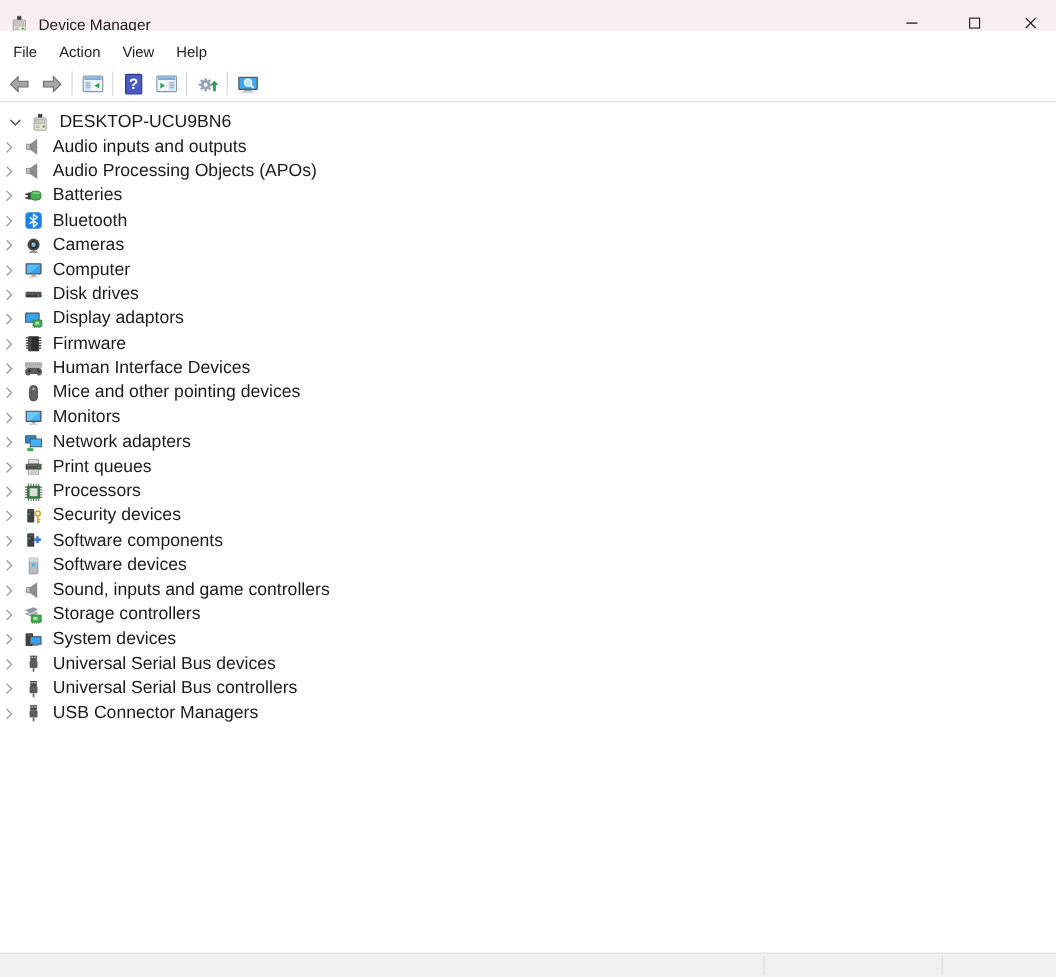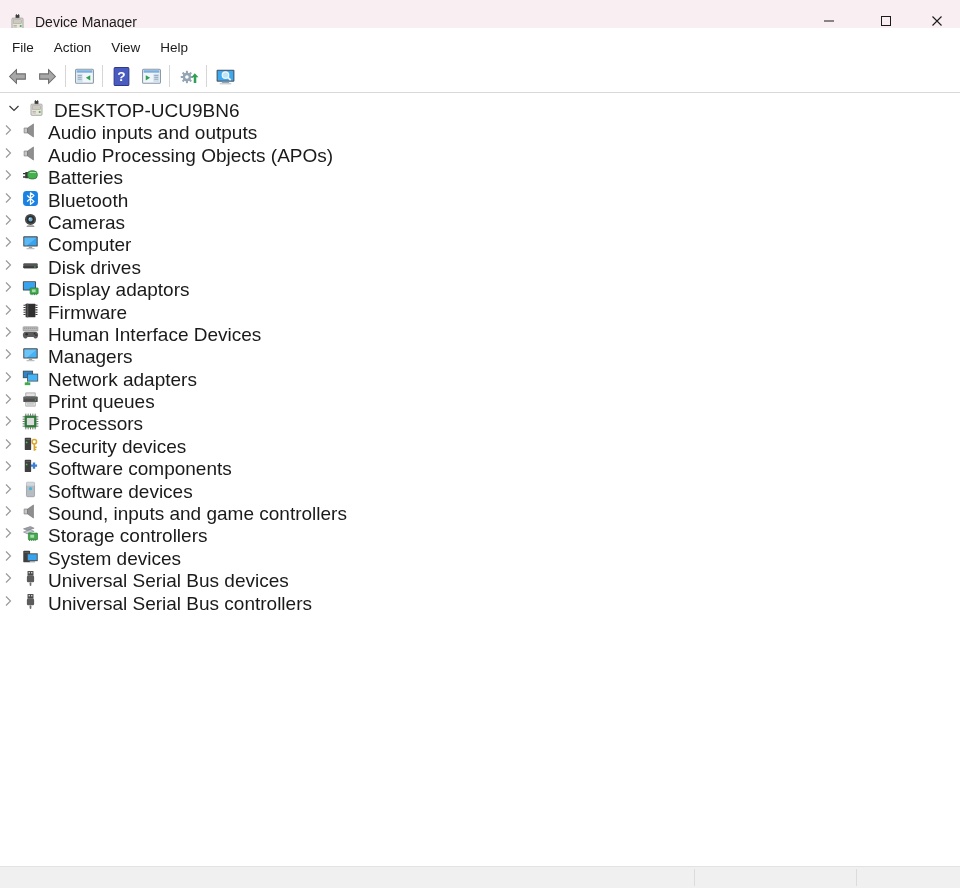--- a/index.html
+++ b/index.html
@@ -29,21 +29,21 @@
     display:flex;align-items:center;padding-left:2px;border-bottom:1px solid #d9d9d9;
   }
   .tool-btn{width:30px;height:27px;display:flex;align-items:center;justify-content:center;background:transparent;border:none;padding:0;}
   .tool-sep{width:1px;height:22px;background:#d6d6d6;margin:0 3px;}
   .tool-icon{display:flex;align-items:center;justify-content:center;}
   
   .tree{
     position:absolute;top:93px;left:0;right:0;bottom:22px;background:#ffffff;
     padding-top:7px;overflow:hidden;
   }
-  .tree-row{height:22.4px;display:flex;align-items:flex-start;font-size:19px;white-space:nowrap;}
+  .tree-row{height:22.4px;display:flex;align-items:center;font-size:16px;white-space:nowrap;}
   .tree-row.root{padding-left:6px;}
   .tree-row.child{}
   .chevron{width:16px;height:16px;margin-right:5px;display:flex;align-items:center;justify-content:center;flex:0 0 auto;}
   .node-icon{width:18px;height:17px;margin-right:9px;display:flex;align-items:center;justify-content:center;flex:0 0 auto;}
   .node-label{color:#1a1a1a;}
   
   .statusbar{
     position:absolute;left:0;right:0;bottom:0;height:21px;background:#f0f0f0;
     border-top:1px solid #e2e2e2;
   }
@@ -353,28 +353,43 @@
       <span class="node-label">Human Interface Devices</span>
     </div>
     <div class="tree-row child">
       <span class="chevron">
         <svg viewBox="0 0 16 16" width="16" height="16">
           <path fill="none" stroke="#9a9a9a" stroke-width="1.2" d="M6 3.5 10.5 8 6 12.5"></path>
         </svg>
       </span>
       <span class="node-icon">
         <svg viewBox="0 0 16 16" width="17" height="17">
+          <rect x="4.6" y="1.4" width="6.8" height="13.2" rx="3.4" fill="#636363" stroke="#3f3f3f" stroke-width="0.7"></rect>
+          <path d="M8 2v4.6" stroke="#3f3f3f" stroke-width="0.7"></path>
+          <rect x="7.3" y="3" width="1.4" height="2.6" rx="0.7" fill="#cfcfcf"></rect>
+        </svg>
+      </span>
+      <span class="node-label">Mice and other pointing devices</span>
+    </div>
+    <div class="tree-row child">
+      <span class="chevron">
+        <svg viewBox="0 0 16 16" width="16" height="16">
+          <path fill="none" stroke="#9a9a9a" stroke-width="1.2" d="M6 3.5 10.5 8 6 12.5"></path>
+        </svg>
+      </span>
+      <span class="node-icon">
+        <svg viewBox="0 0 16 16" width="17" height="17">
           <rect x="1.2" y="2.2" width="13.6" height="9.6" rx="0.8" fill="#4a4a4a"></rect>
           <rect x="2.2" y="3.2" width="11.6" height="7.6" fill="#45b3f5"></rect>
           <path fill="#9cdcff" opacity="0.45" d="M2.2 3.2h11.6l-9 7.6H2.2z"></path>
           <rect x="6.4" y="11.8" width="3.2" height="1.3" fill="#9a9a9a"></rect>
           <rect x="4.2" y="13.1" width="7.6" height="1.2" rx="0.4" fill="#c0c0c0"></rect>
         </svg>
       </span>
-      <span class="node-label">Managers</span>
+      <span class="node-label">Monitors</span>
     </div>
     <div class="tree-row child">
       <span class="chevron">
         <svg viewBox="0 0 16 16" width="16" height="16">
           <path fill="none" stroke="#9a9a9a" stroke-width="1.2" d="M6 3.5 10.5 8 6 12.5"></path>
         </svg>
       </span>
       <span class="node-icon">
         <svg viewBox="0 0 16 16" width="17" height="17">
           <rect x="0.8" y="1.6" width="9.6" height="7" fill="#4a4a4a"></rect>
@@ -544,19 +559,36 @@
       <span class="node-icon">
         <svg viewBox="0 0 16 16" width="17" height="17">
           <rect x="5.2" y="1" width="5.6" height="4.4" fill="#494949"></rect>
           <rect x="6.2" y="1.9" width="1.3" height="1.3" fill="#d0d0d0"></rect>
           <rect x="8.5" y="1.9" width="1.3" height="1.3" fill="#d0d0d0"></rect>
           <rect x="4.6" y="5.4" width="6.8" height="6.2" rx="1.2" fill="#5c5c5c"></rect>
           <rect x="7.2" y="11.6" width="1.6" height="3.4" rx="0.8" fill="#6e6e6e"></rect>
         </svg>
       </span>
       <span class="node-label">Universal Serial Bus controllers</span>
+    </div>
+    <div class="tree-row child">
+      <span class="chevron">
+        <svg viewBox="0 0 16 16" width="16" height="16">
+          <path fill="none" stroke="#9a9a9a" stroke-width="1.2" d="M6 3.5 10.5 8 6 12.5"></path>
+        </svg>
+      </span>
+      <span class="node-icon">
+        <svg viewBox="0 0 16 16" width="17" height="17">
+          <rect x="5.2" y="1" width="5.6" height="4.4" fill="#494949"></rect>
+          <rect x="6.2" y="1.9" width="1.3" height="1.3" fill="#d0d0d0"></rect>
+          <rect x="8.5" y="1.9" width="1.3" height="1.3" fill="#d0d0d0"></rect>
+          <rect x="4.6" y="5.4" width="6.8" height="6.2" rx="1.2" fill="#5c5c5c"></rect>
+          <rect x="7.2" y="11.6" width="1.6" height="3.4" rx="0.8" fill="#6e6e6e"></rect>
+        </svg>
+      </span>
+      <span class="node-label">USB Connector Managers</span>
     </div>
   </div>
 
 <div class="statusbar">
   <div class="status-sep s1"></div>
   <div class="status-sep s2"></div>
 </div>
 
 </body></html>

